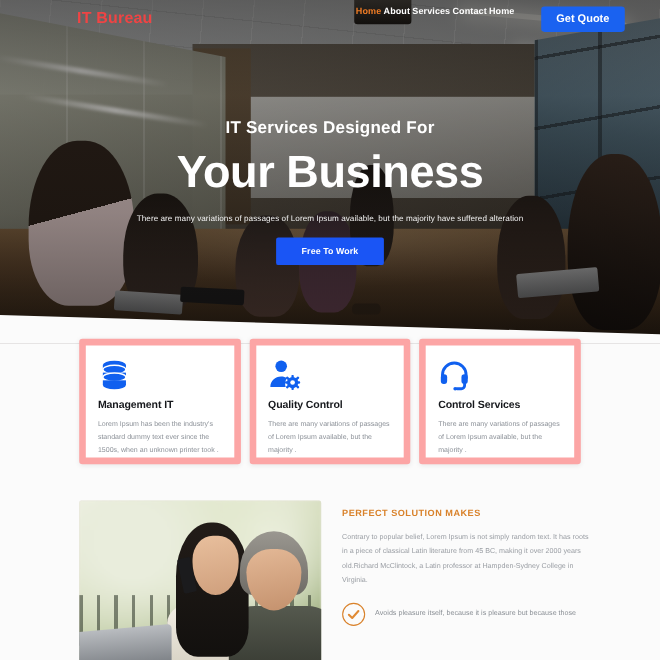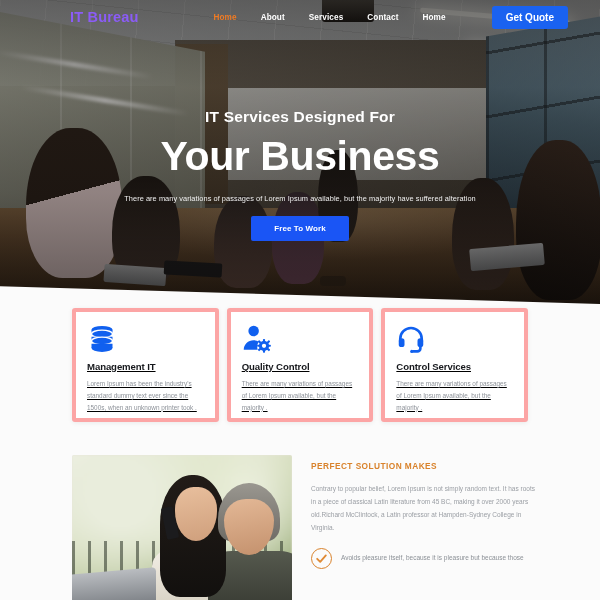--- a/index.html
+++ b/index.html
@@ -116,25 +116,25 @@
   }
 
   
   .nav {
     position: absolute; top: 0; left: 0; width: 600px; height: 34px;
     display: flex; align-items: center;
     padding: 0 22px;
     z-index: 6;
   }
   .logo {
-    color: #8b5cf6; font-size: 14.5px; font-weight: 700; letter-spacing: .2px;
+    color: #ef4444; font-size: 14.5px; font-weight: 700; letter-spacing: .2px;
     margin-left: 48px;
   }
   .nav-links {
-    margin-left: auto; display: flex; align-items: center; gap: 24px;
+    margin-left: auto; display: flex; gap: 2px;
   }
   .nav-link {
     color: #ffffff; font-size: 8.2px; font-weight: 700; letter-spacing: .1px;
     text-decoration: none; white-space: nowrap;
   }
   .nav-link.active { color: #ef7b24; }
   .btn-quote {
     margin-left: 22px; margin-right: 10px;
     background: #1a62f0; color: #fff;
     font-size: 10px; font-weight: 600;
@@ -175,25 +175,24 @@
   
   .cards {
     position: absolute; left: 72px; top: 308px;
     width: 456px;
     display: flex; gap: 8px;
     z-index: 7;
   }
   .card {
     width: 147px; height: 114px;
     background: #ffffff;
-    border: 4px solid #fca5a5;
+    border: 6px solid #fca5a5;
     border-radius: 3px;
     box-shadow: 0 1px 5px rgba(0,0,0,.07);
     padding: 12px 11px 10px 11px;
-    text-decoration: underline;
   }
   .card-icon { height: 30px; margin-bottom: 7px; }
   .card-title {
     font-size: 9.6px; font-weight: 700; color: #16181c; letter-spacing: -.1px;
     margin-bottom: 6px;
   }
   .card-text {
     font-size: 6.4px; line-height: 1.85; color: #8d9299; font-weight: 400;
   }
 

